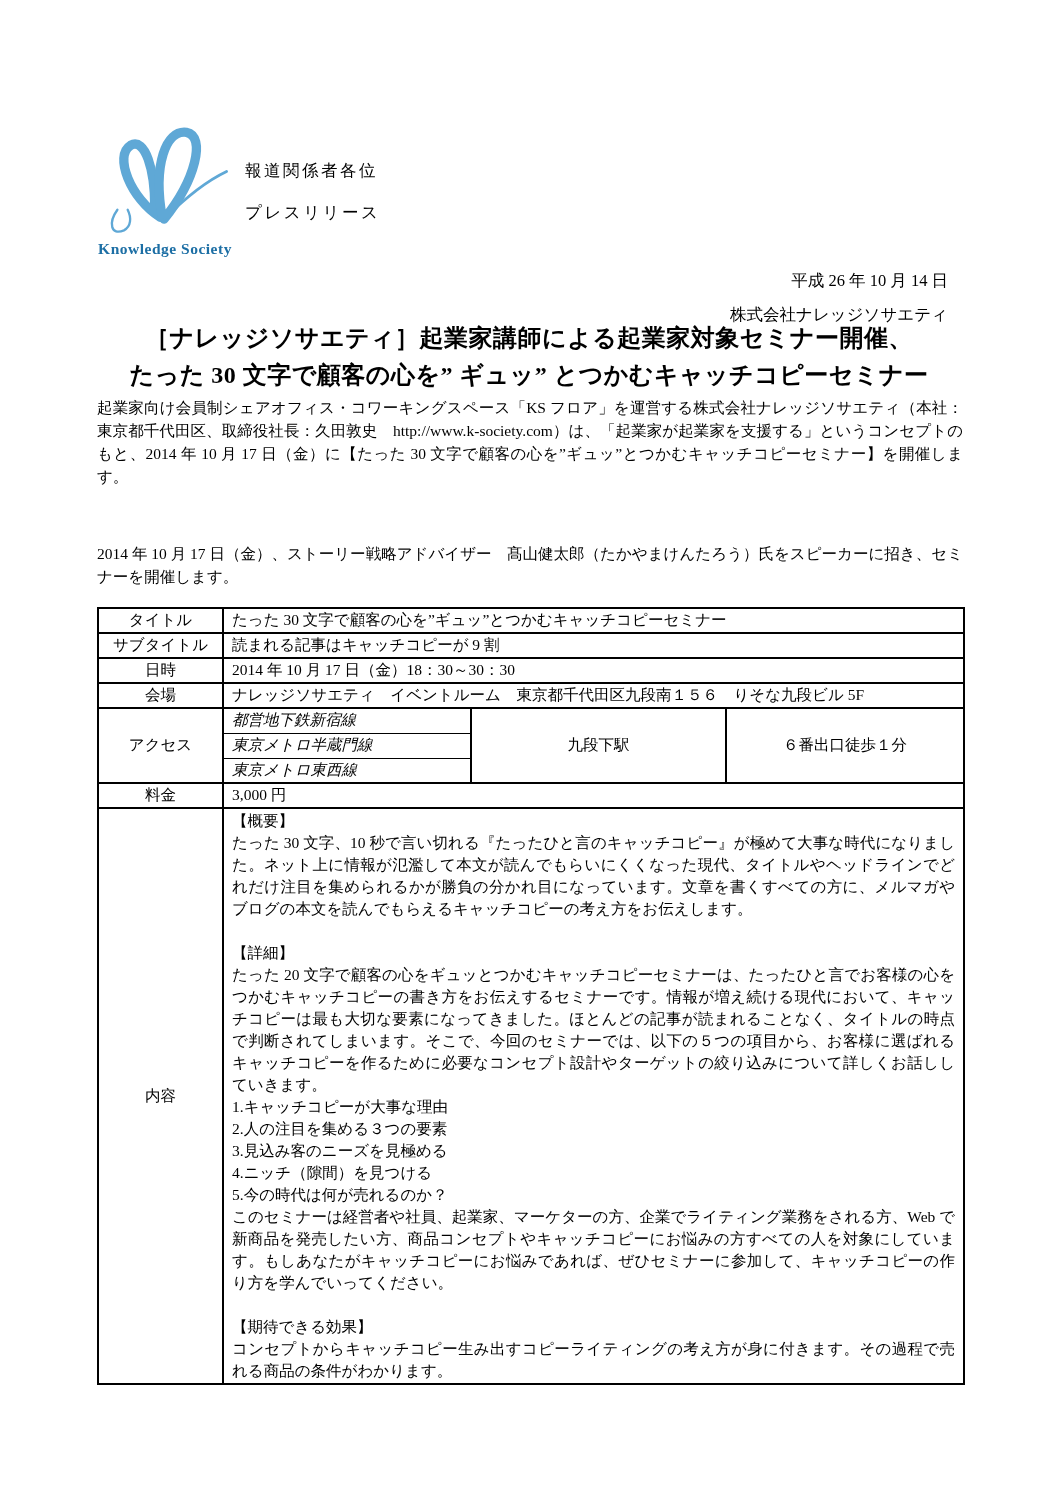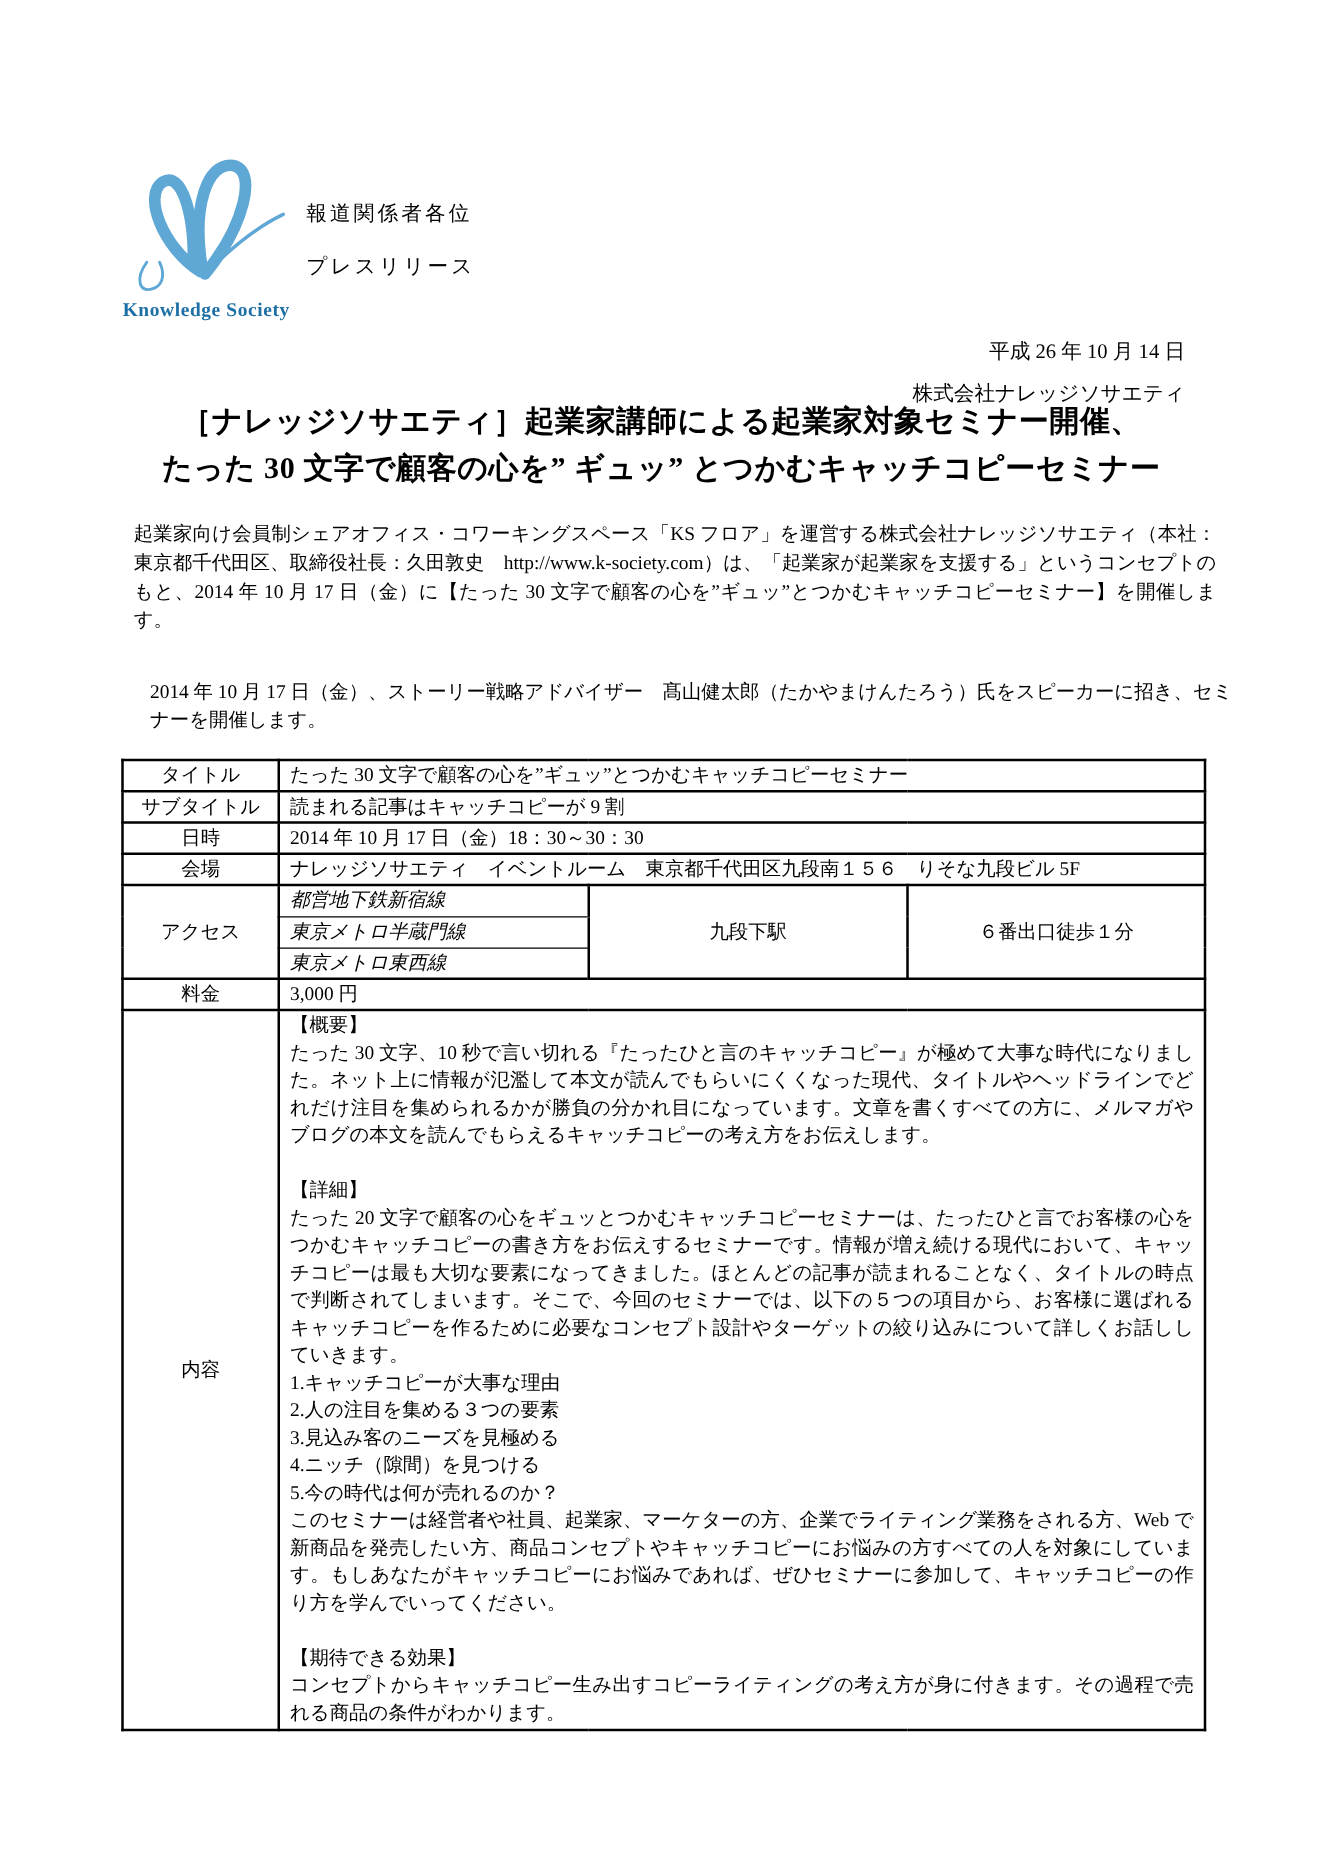--- a/index.html
+++ b/index.html
@@ -43,22 +43,22 @@
     text-align:center; font-weight:bold; font-size:24px;
     line-height:37px; letter-spacing:0.5px;
   }
 
   
   .intro-1, .intro-2 {
     position:absolute; left:97px; width:866px;
     font-size:15.5px; line-height:23px;
     text-align:justify;
   }
-  .intro-1 { top:416px;margin-left:10px; }
-  .intro-2 { top:542px;margin-left:23px; }
+  .intro-1 { top:396px; }
+  .intro-2 { top:542px; }
 
   
   .seminar-table {
     position:absolute; left:97px; top:607px;
     border-collapse:collapse; table-layout:fixed; width:866px;
     font-size:15.5px;
   }
   .seminar-table td {
     border:2px solid #000;
     padding:1px 8px;

